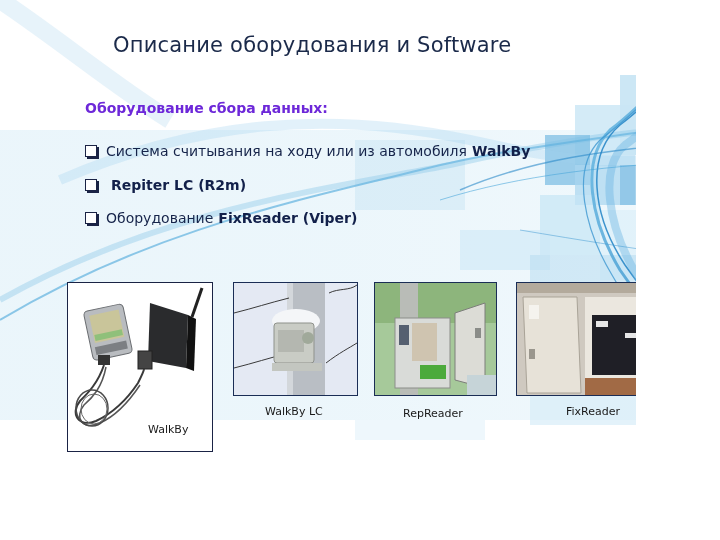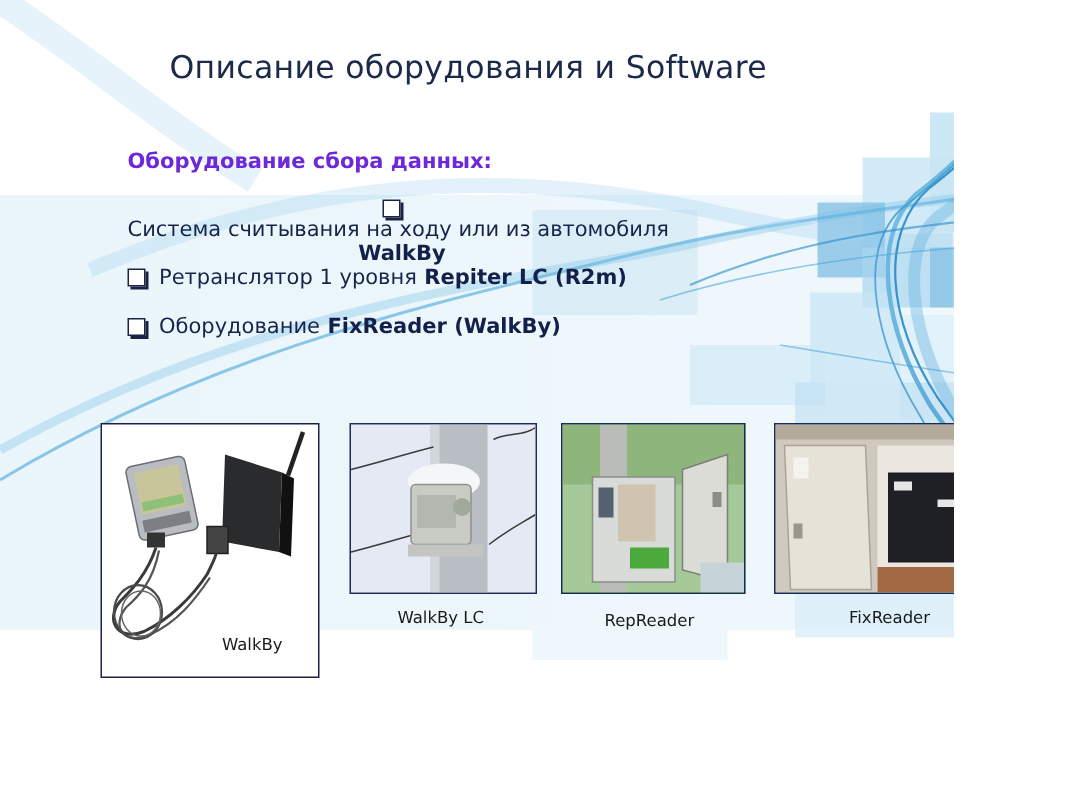--- a/index.html
+++ b/index.html
@@ -6,21 +6,21 @@
   body { width:720px; height:540px; overflow:hidden; background:#ffffff; position:relative; font-family:"DejaVu Sans", sans-serif; }
   .slide { position:absolute; left:0; top:0; width:636px; height:540px; overflow:hidden; background:#ffffff; }
 
   
   .bg-layer { position:absolute; inset:0; }
 
   .title { position:absolute; left:113px; top:33px; font-size:21px; color:#1b2a4a; letter-spacing:0.2px; white-space:nowrap; font-family:"DejaVu Sans", sans-serif; }
   .subtitle { position:absolute; left:85px; top:100px; font-size:14px; font-weight:bold; color:#6d28d9; white-space:nowrap; }
   .bullets { position:absolute; left:85px; top:133px; margin:0; padding:0; list-style:none; }
   .bullet { height:33px; display:flex; align-items:center; font-size:14px; color:#16244a; white-space:nowrap; }
-  .bullet:nth-child(1) { height:35px;flex-direction:column; }
+  .bullet:nth-child(1) { height:35px; }
   .box-icon { width:10px; height:10px; border:1.6px solid #1a2345; box-shadow:2px 2px 0 #1a2345; margin-right:9px; background:#fff; flex:none; }
   .bullet .b { font-weight:bold; color:#12204a; margin-left:5px; }
 
   .photo { position:absolute; border:1.5px solid #1a2d55; overflow:hidden; }
   .caption { position:absolute; font-size:11px; color:#1a1a1a; white-space:nowrap; }
 
   .walkby-frame { position:absolute; left:67px; top:282px; width:144px; height:168px; border:1px solid #1a2345; background:#fff; }
 </style>
 </head>
 <body>
@@ -76,27 +76,26 @@
   <div class="subtitle">Оборудование сбора данных:</div>
 
   <ul class="bullets">
     <li class="bullet">
       <span class="box-icon"></span>
       <span>Система считывания на ходу или из автомобиля</span>
       <span class="b">WalkBy</span>
     </li>
     <li class="bullet">
       <span class="box-icon"></span>
-      <span>Ретранслятор 1 уровня</span>
       <span class="b">Repiter LC (R2m)</span>
     </li>
     <li class="bullet">
       <span class="box-icon"></span>
       <span>Оборудование</span>
-      <span class="b">FixReader (WalkBy)</span>
+      <span class="b">FixReader (Viper)</span>
     </li>
   </ul>
 
   <div class="walkby-frame">
     <svg width="144" height="168" viewBox="0 0 144 168">
 
       <g transform="rotate(-12 35 40)">
         <rect x="18" y="25" width="40" height="50" rx="4" fill="#b9bcc0" stroke="#6b6e72" stroke-width="1"></rect>
         <rect x="23" y="30" width="30" height="28" fill="#c9c59a"></rect>
         <rect x="24" y="50" width="28" height="6" fill="#8fc07a"></rect>

